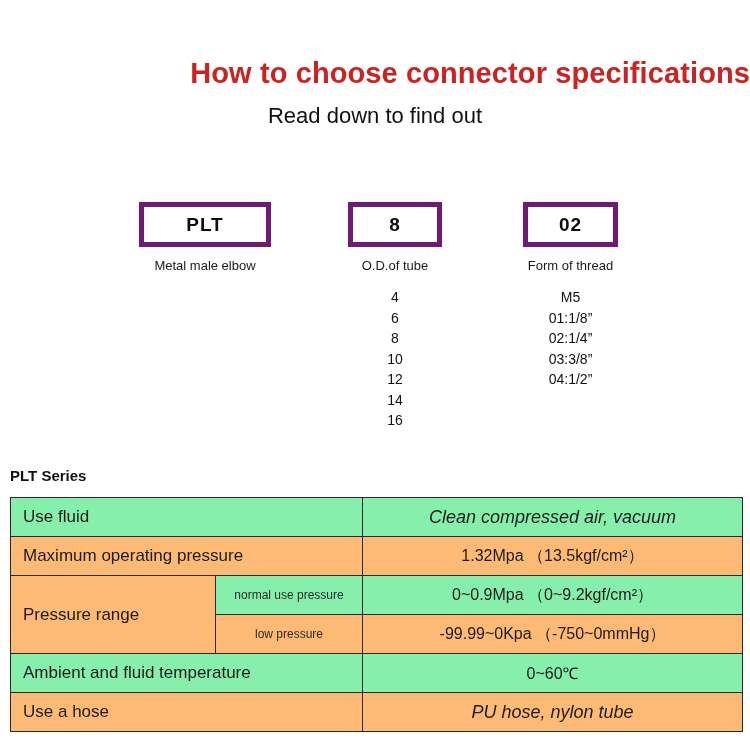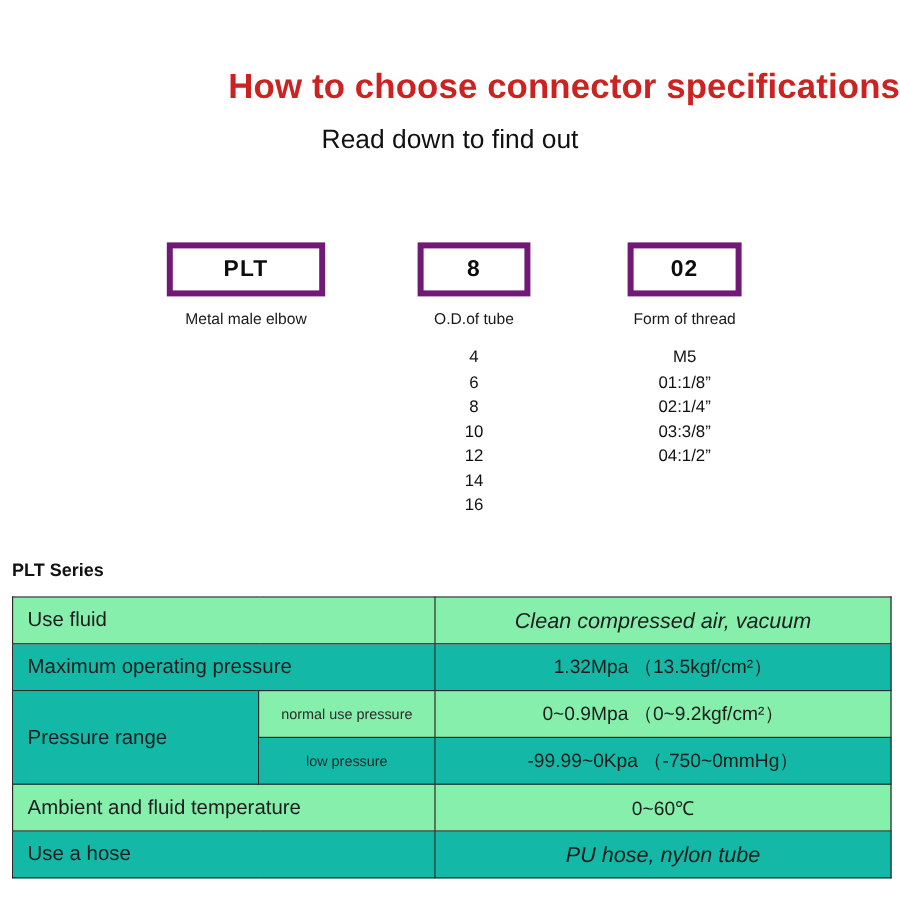--- a/index.html
+++ b/index.html
@@ -127,21 +127,21 @@
     text-align: center;
     font-size: 12px;
     color: #2a2a2a;
   }
   .val {
     text-align: center;
     font-size: 16px;
   }
   .val-lg { font-size: 18px; font-style: italic; }
   .beige { background: #86efac; }
-  .white { background: #14b8a6; }
+  .white { background: #fdba74; }
 </style>
 </head>
 <body>
 
 <div id="page-title">How to choose connector specifications</div>
 
 <div id="page-subtitle">Read down to find out</div>
 
 <div id="code-diagram">
 

